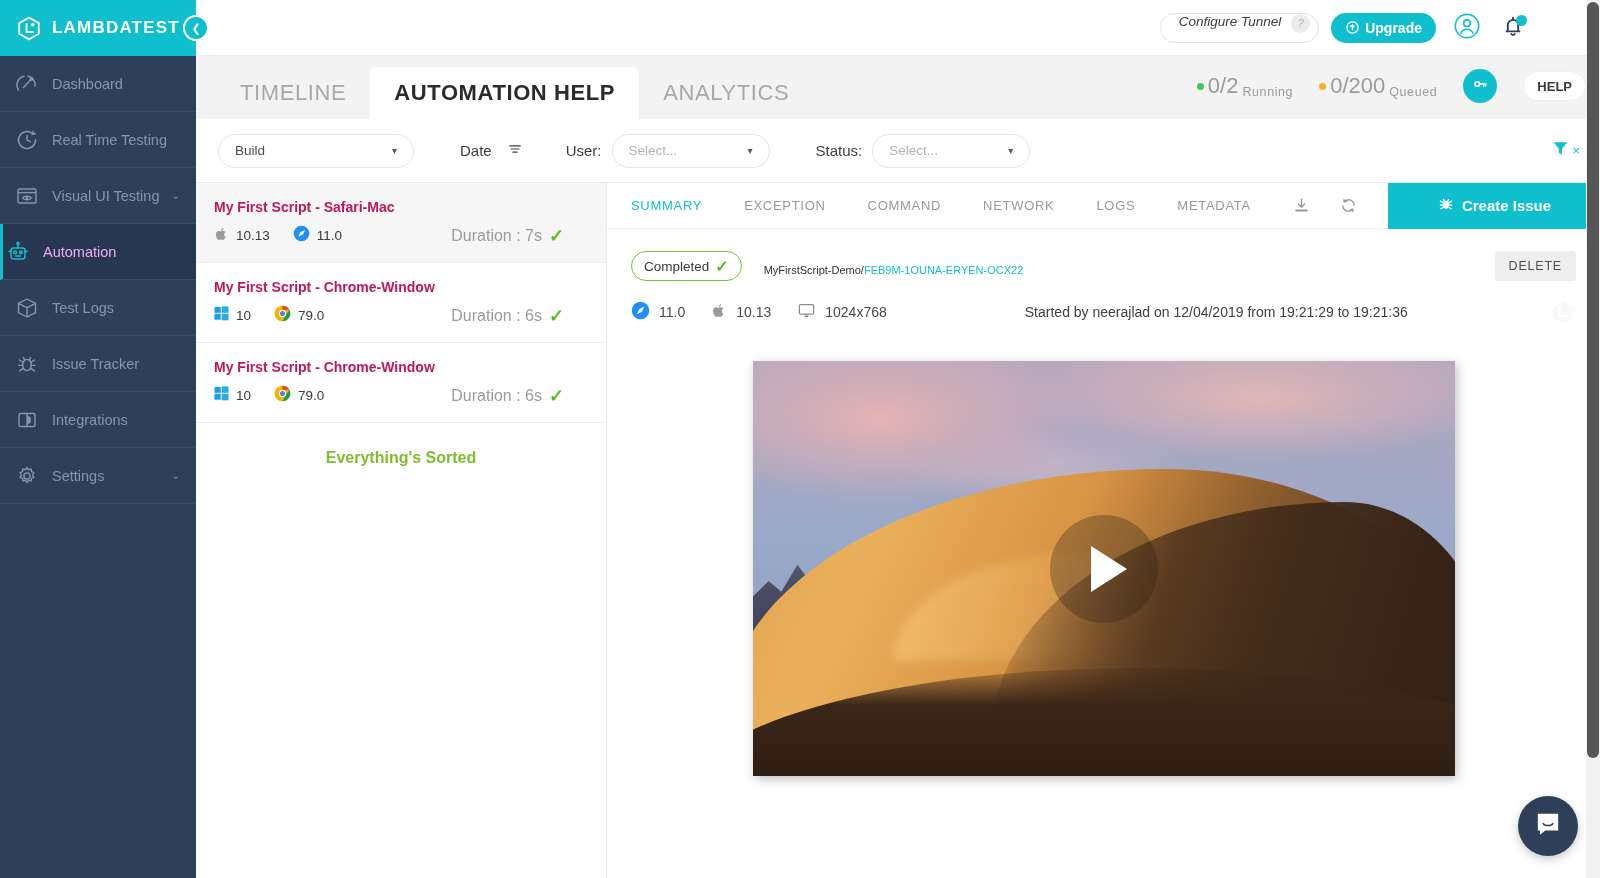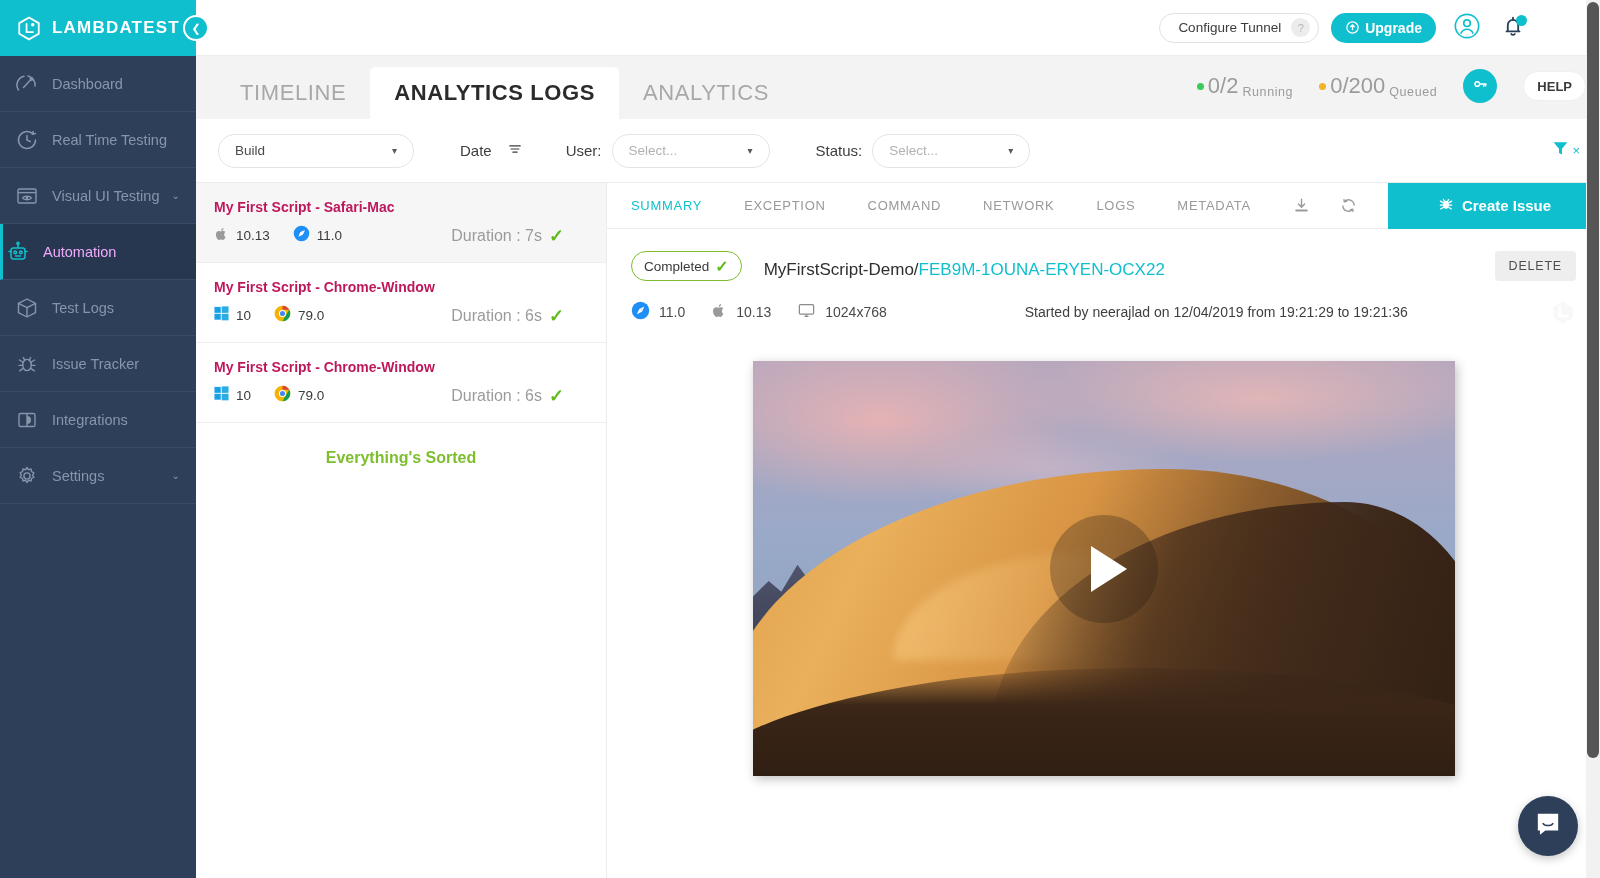--- a/index.html
+++ b/index.html
@@ -70,25 +70,26 @@
 
   
   .topbar {
     height: 56px; flex: 0 0 56px;
     background: #ffffff;
     border-bottom: 1px solid #ececec;
     display: flex; align-items: center; justify-content: flex-end;
     padding-right: 72px;
   }
   .tunnel-pill {
-    display: flex; align-items: center; gap: 10px;
+    display: flex; gap: 10px;
     height: 30px; padding: 0 8px 0 18px;
     border: 1px solid #e2e2e2; border-radius: 16px;
     font-size: 13.5px; color: #3b3b3b; cursor: pointer;
     background: #fff;
+    font-style: italic;
   }
   .q-badge {
     width: 19px; height: 19px; border-radius: 50%;
     background: #ececec; color: #b6b6b6;
     font-size: 11px; display: flex; align-items: center; justify-content: center;
   }
   .upgrade-btn {
     margin-left: 12px;
     height: 30px; padding: 0 14px; border-radius: 16px;
     background: #10bfce; color: #fff; border: none;
@@ -244,21 +245,21 @@
   }
   .session-row1 { display: flex; align-items: center; }
   .status-chip {
     border: 1px solid #7dbe2e; border-radius: 16px;
     height: 30px; padding: 0 12px;
     display: flex; align-items: center; gap: 6px;
     font-size: 13.5px; color: #3a3a3a;
   }
   .status-chip .tick { color: #5fbb20; font-size: 16px; font-weight: bold; }
   .session-name {
-    margin-left: 22px; font-size: 17px; color: #2f2f2f; margin-top: 7px;
+    margin-left: 22px; font-size: 11px; color: #2f2f2f; margin-top: 7px;
   }
   .session-name .sid { color: #10bfce; }
   .delete-btn {
     margin-left: auto;
     background: #eeeeee; border: none; border-radius: 4px;
     height: 30px; padding: 0 14px;
     font-size: 12.5px; letter-spacing: 0.8px; color: #4d4d4d;
     cursor: pointer; font-family: "Liberation Sans", sans-serif;
   }
   .session-row2 {
@@ -504,21 +505,21 @@
             <path d="M10.4 19.3 a1.9 1.9 0 0 0 3.2 0"></path>
               <path d="M12 6.4 V4.4"></path>
           </svg>
         </span>
         <span class="bell-dot"></span>
       </div>
     </header>
 
     <div class="tabstrip">
       <div class="tab">TIMELINE</div>
-      <div class="tab active">ANALYTICS LOGS</div>
+      <div class="tab active">AUTOMATION HELP</div>
       <div class="tab">ANALYTICS</div>
 
       <div class="runstats">
         <div class="stat">
           <span class="dot" style="background:#3ec95a"></span>
           <span class="num">0/2</span>
           <span class="lbl">Running</span>
         </div>
         <div class="stat">
           <span class="dot" style="background:#f0b32a"></span>

